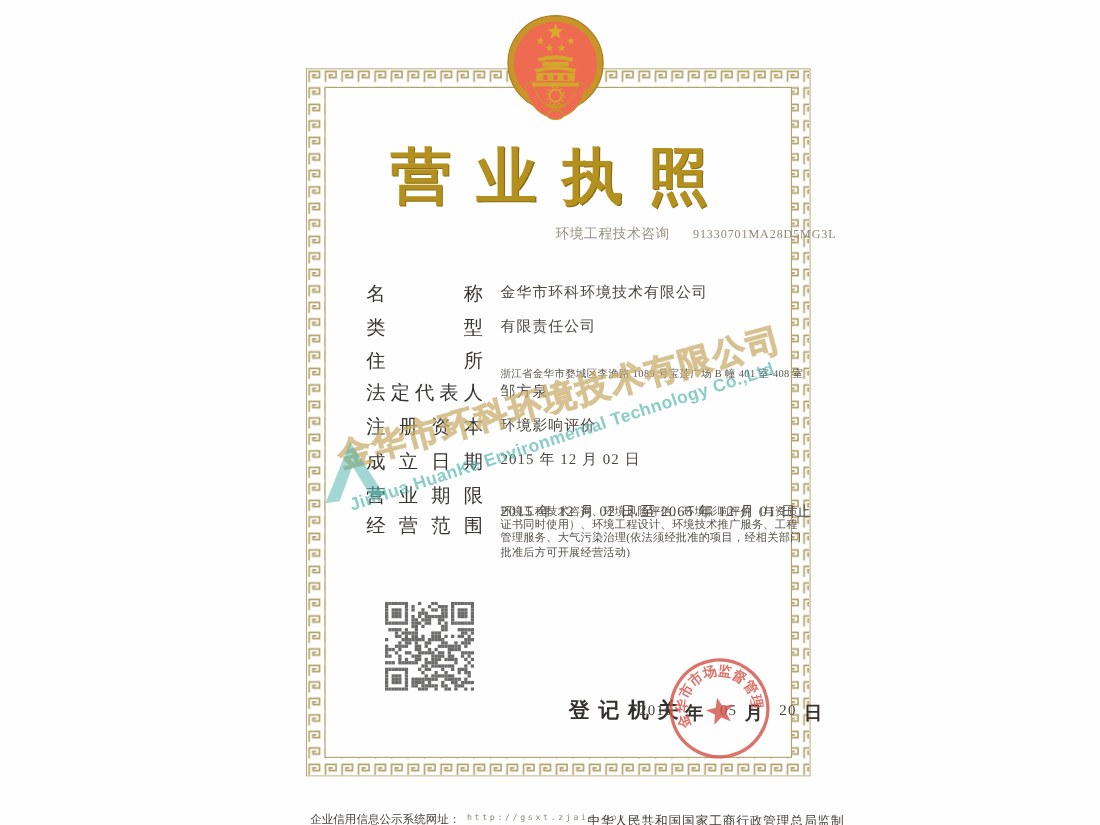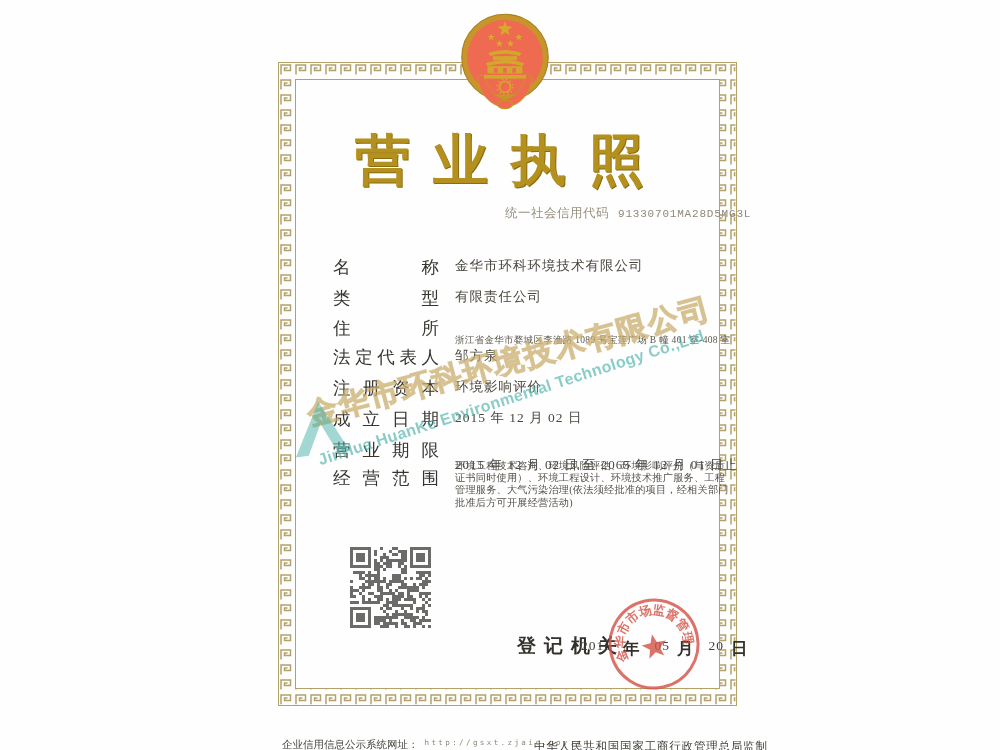--- a/index.html
+++ b/index.html
@@ -15,22 +15,22 @@
 
   
   .license-title { position:absolute; left:278px; top:124px; width:443px;
     text-align:center; font-family:"Liberation Sans", sans-serif; font-weight:700;
     font-size:55px; letter-spacing:23px; padding-left:23px; color:#b4911e;
     text-shadow:1px 1px 0 #8a6d12; z-index:2; }
 
   
   .credit-line { position:absolute; left:505px; top:203px; z-index:2; white-space:nowrap; }
   .credit-label { font-size:12.5px; color:#97907f; letter-spacing:0.5px; }
-  .credit-code  { font-family:Liberation Mono, monospace; font-size:11px;
-                  color:#908778; letter-spacing:0.8px; margin-left:5px; }
+  .credit-code  { font-family:Liberation Serif, serif; font-size:11px;
+                  color:#908778; letter-spacing:0.8px; margin-left:17px; }
 
   
   .row { position:absolute; left:333px; height:24px; z-index:2; }
   .flabel { position:absolute; left:0; width:106px; display:flex;
             justify-content:space-between; font-size:17.5px; color:#37352f; }
   .flabel i { font-style:normal; }
   .fvalue { position:absolute; left:122px; top:2px; white-space:nowrap;
             font-size:13.5px; color:#4b473f; letter-spacing:1px; }
   .row-name   { top:255px; }
   .row-type   { top:286px; }
@@ -120,21 +120,21 @@
     <rect x="38" y="61.5" width="4" height="5" fill="#ee6a50"></rect>
     <rect x="48" y="61.5" width="4" height="5" fill="#ee6a50"></rect>
     <rect x="58" y="61.5" width="4" height="5" fill="#ee6a50"></rect>
     <circle cx="50" cy="82" r="6" fill="#ee6a50" stroke="#d3a62c" stroke-width="2"></circle>
     <circle cx="50" cy="82" r="8.5" fill="none" stroke="#d3a62c" stroke-width="1.5" stroke-dasharray="2,2.5"></circle>
   </svg>
 
   <div class="license-title">营业执照</div>
 
   <div class="credit-line">
-    <span class="credit-label">统一社会信用代码</span>
+    <span class="credit-label">环境工程技术咨询</span>
     <span class="credit-code">91330701MA28D5MG3L</span>
   </div>
 
   <div class="row row-name">
     <span class="flabel">
         <i>名</i>
         <i>称</i>
       </span>
     <span class="fvalue">金华市环科环境技术有限公司</span>
   </div>

